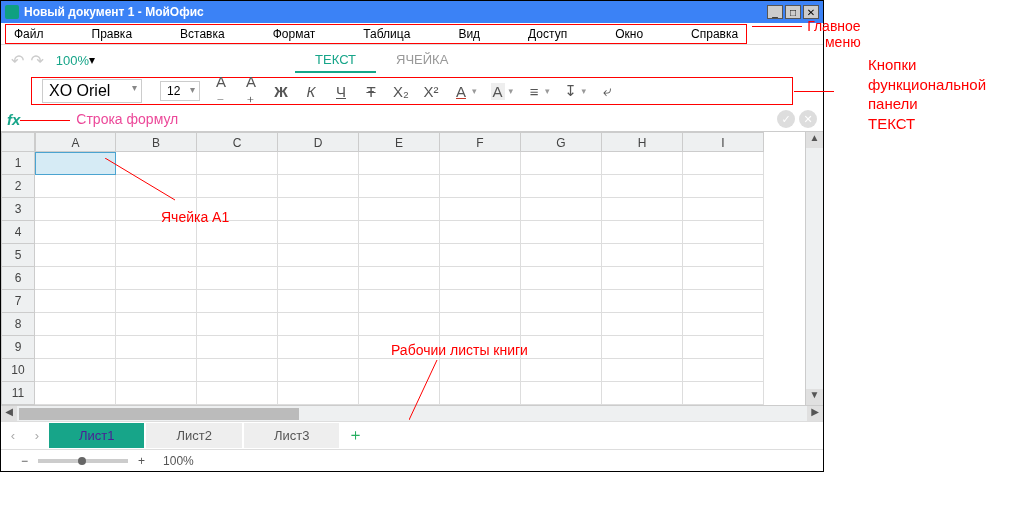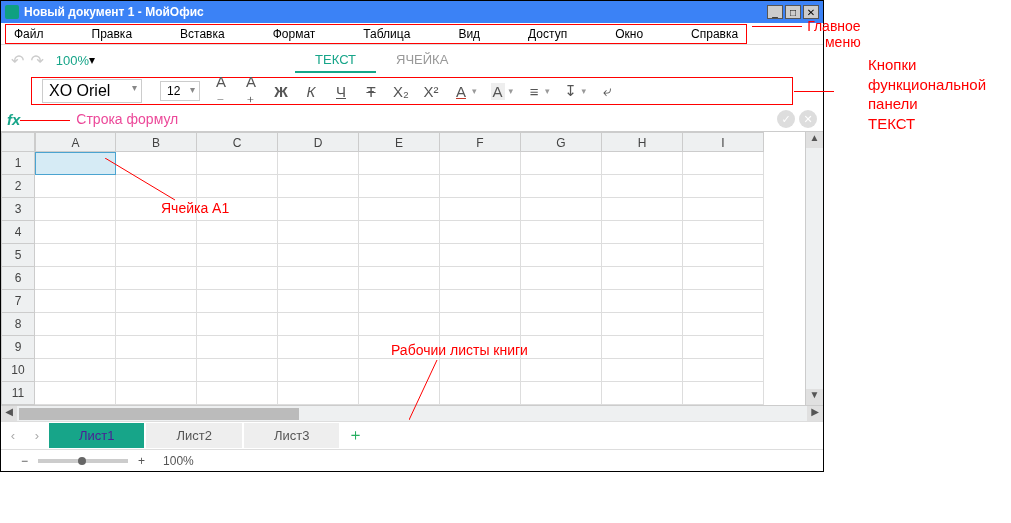--- a/index.html
+++ b/index.html
@@ -56,21 +56,21 @@
   .sheet-tabs { display: flex; align-items: center; height: 28px; border-top: 1px solid #ddd; }
   .sheet-nav { width: 24px; text-align: center; color: #aaa; font-size: 13px; }
   .sheet-tab { padding: 5px 30px; font-size: 13px; }
   .sheet-tab.active { background: #17a589; color: #4c1d95; }
   .sheet-tab.inactive { background: #eee; color: #555; margin-left: 2px; }
   .sheet-add { margin-left: 8px; color: #27ae60; font-size: 16px; }
   .status-bar { height: 22px; display: flex; align-items: center; padding: 0 20px; border-top: 1px solid #ddd; font-size: 12px; color: #555; }
   .status-bar .slider { width: 90px; height: 4px; background: #ccc; margin: 0 10px; position: relative; }
   .status-bar .slider .knob { width: 8px; height: 8px; background: #666; border-radius: 50%; position: absolute; top: -2px; left: 40px; }
   .grid-annotation { position: absolute; color: red; font-size: 14px; pointer-events: none; }
-  .ann-cell { top: 68px; left: 160px; }
+  .ann-cell { top: 77px; left: 160px; }
   .ann-sheets { top: 210px; left: 390px; }
   .ann-line1 { position: absolute; top: 26px; left: 104px; width: 80px; height: 44px; pointer-events: none; }
   .ann-line2 { position: absolute; top: 228px; left: 408px; width: 30px; height: 62px; pointer-events: none; }
   .red-text { color: red; font-size: 15px; line-height: 1.3; padding-left: 44px; }
 </style>
 </head>
 <body>
 
 <div class="wrapper">
   <div class="app-window">

